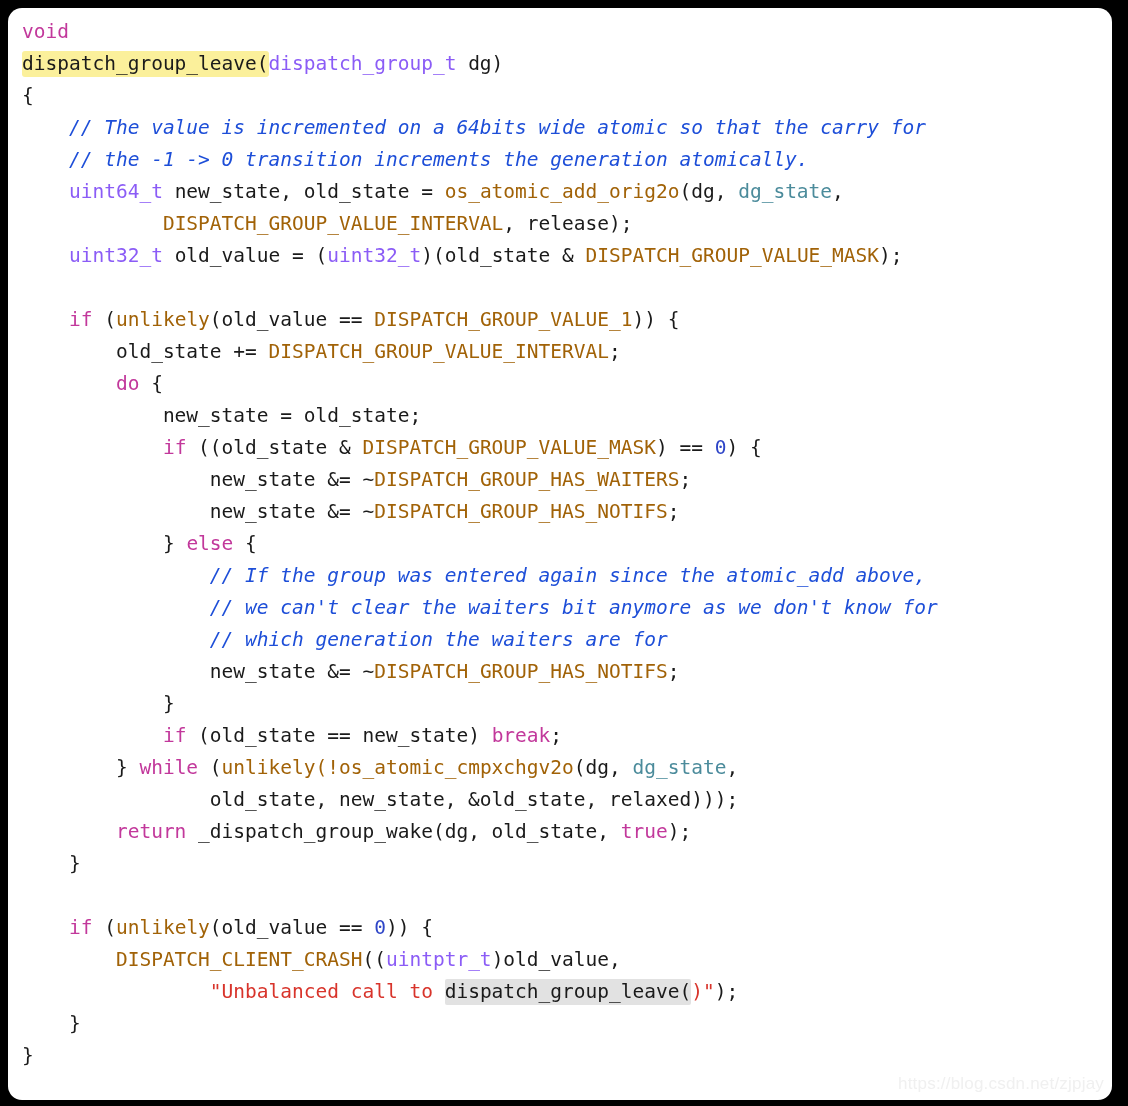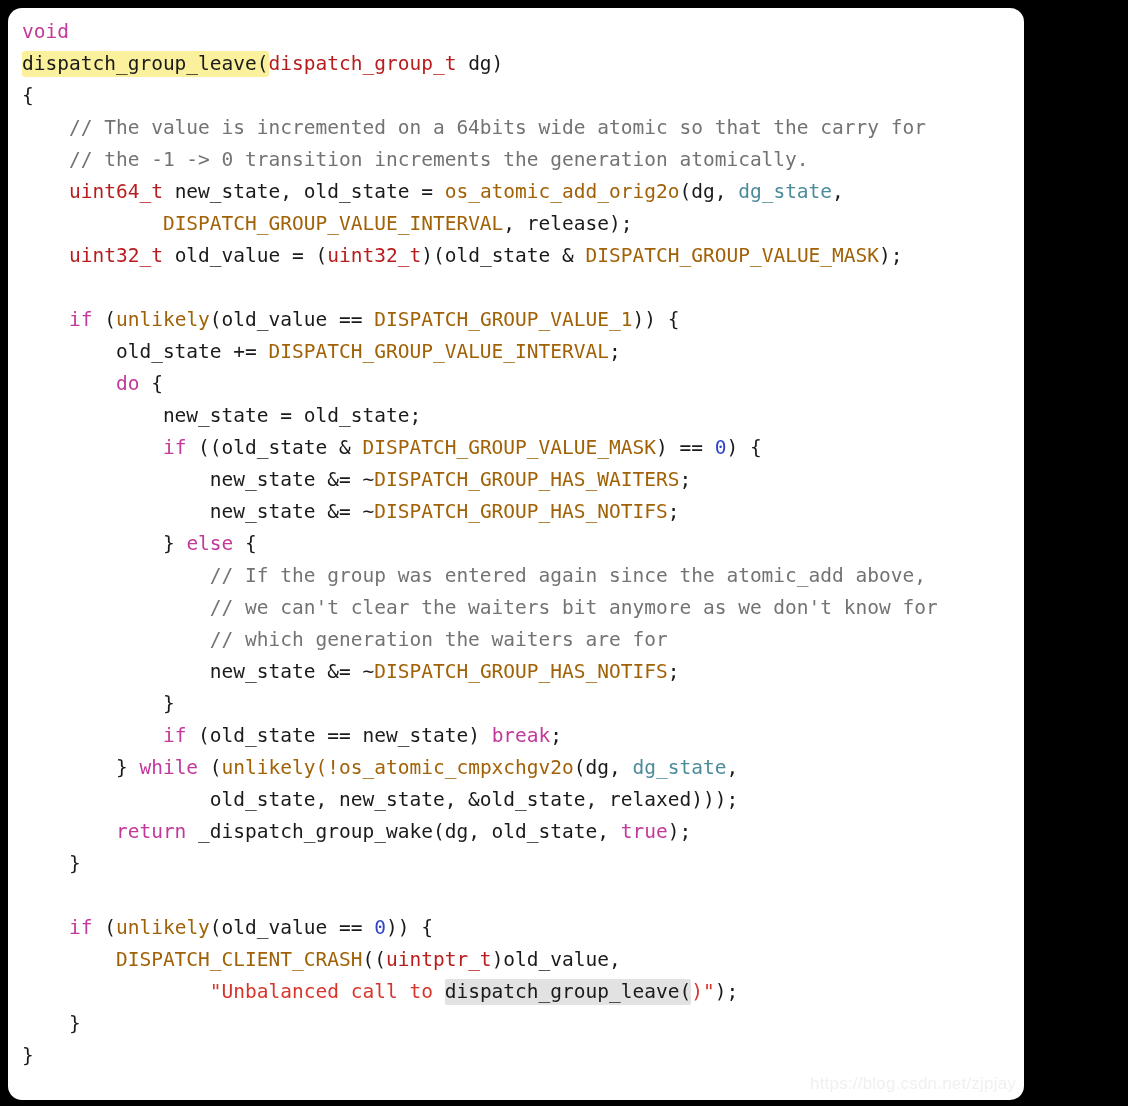--- a/index.html
+++ b/index.html
@@ -14,21 +14,21 @@
     position: relative;
     overflow: hidden;
     font-family: "DejaVu Sans Mono", "Liberation Mono", monospace;
   }
 
   
   #code-card {
     position: absolute;
     left: 8px;
     top: 8px;
-    width: 1016px;
+    width: 1104px;
     height: 1092px;
     background: #ffffff;
     border-radius: 14px;
     box-sizing: border-box;
     overflow: hidden;
   }
 
   #code-block {
     position: absolute;
     left: 14px;
@@ -43,22 +43,22 @@
     color: #1a1a1a;
     white-space: pre;
     tab-size: 4;
   }
 
   .ln { display: block; min-height: 32px; }
 
   
   .t-plain   { color: #1a1a1a; }
   .t-key     { color: #C2389B; }            
-  .t-type    { color: #b91c1c; }            
-  .t-comment { color: #737373; }            
+  .t-type    { color: #8b5cf6; }            
+  .t-comment { color: #1d4ed8; font-style: italic; }            
   .t-macro   { color: #a16207; }            
   .t-field   { color: #4B8B9B; text-align: center; }            
   .t-num     { color: #2E45C8; }            
   .t-str     { color: #D8342B; }            
 
   
   .hl-yellow {
     background: #FBF09B;
     border-radius: 3px;
     padding: 1px 0 2px 0;

